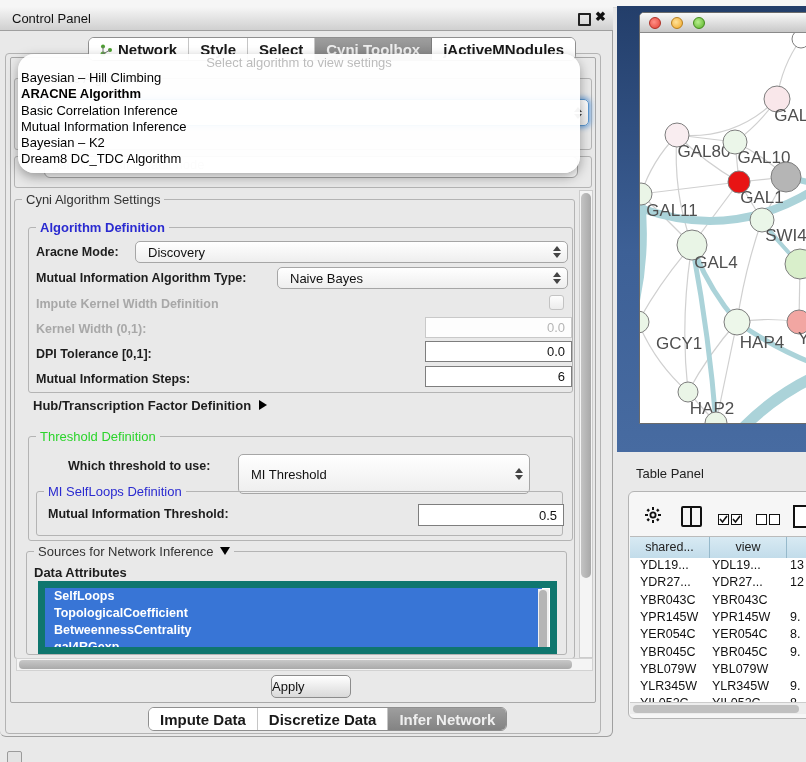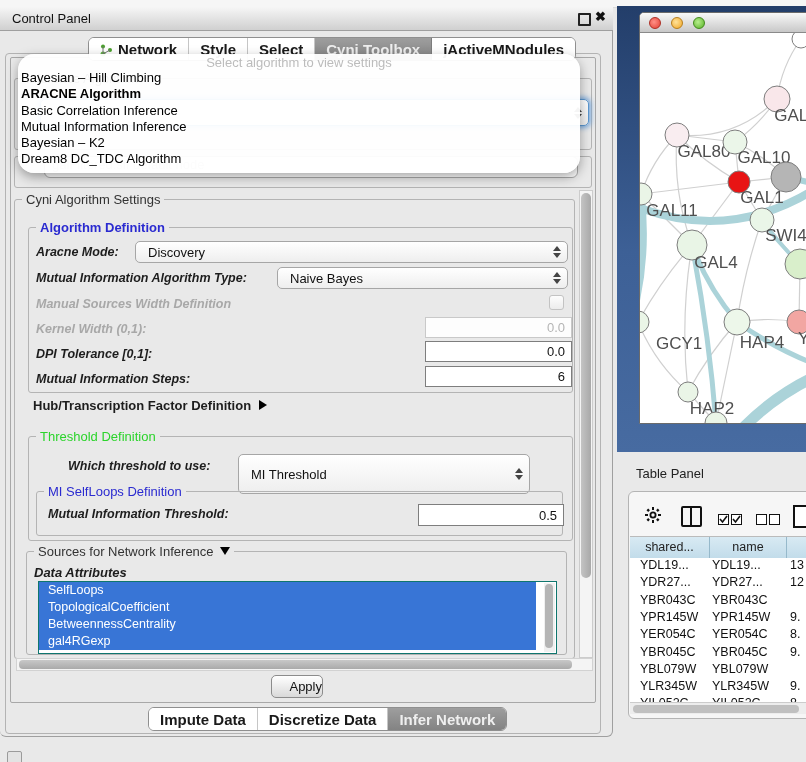--- a/index.html
+++ b/index.html
@@ -18,44 +18,44 @@
   .tab{display:flex;align-items:center;padding:0 11px;font-size:15px;font-weight:bold;color:#1a1a1a;border-right:1px solid #c6c6c6;background:#fff;white-space:nowrap;}
   .tab:last-child{border-right:none;}
   .tab.sel{background:linear-gradient(#9e9e9e,#838383);color:#efefef;border-right-color:#7d7d7d;}
   .tab .nicon{margin-right:5px;width:13px;height:13px;}
   #ttabs{left:88px;top:37px;}
   #btabs{left:148px;top:707px;}
   .grp{position:absolute;border:1px solid #b4b4b4;border-radius:3px;box-sizing:border-box;}
   .grp>span{position:absolute;top:-8px;left:7px;background:#e9e9e9;padding:0 4px;font-size:13px;white-space:nowrap;color:#333;}
   .t-blue>span{color:#2a2ad0;}
   .t-green>span{color:#2bd42b;}
-  .lbl{position:absolute;font-size:12.5px;font-weight:bold;color:#1d1d1d;white-space:nowrap;font-style:italic;}
+  .lbl{position:absolute;font-size:12.5px;font-weight:bold;color:#1d1d1d;white-space:nowrap;}
   .lbl.dis{color:#a8a8a8;}
   .combo{position:absolute;background:linear-gradient(#ffffff,#eeeeee);border:1px solid #a6a6a6;border-radius:5px;font-size:13px;color:#111;box-sizing:border-box;}
   .combo .val{position:absolute;left:12px;top:0;bottom:0;display:flex;align-items:center;}
   .combo .arr{position:absolute;right:6px;top:50%;margin-top:-6px;width:8px;height:12px;}
   .combo.focus{border-color:#5b96cf;box-shadow:0 0 5px 2px rgba(105,160,220,.85);}
   .inp{position:absolute;background:#fff;border:1px solid #7e7e7e;font-size:13px;color:#111;box-sizing:border-box;display:flex;align-items:center;justify-content:flex-end;padding:0 6px;}
   .inp.dis{border-color:#c9c9c9;color:#b5b5b5;background:#fdfdfd;}
   .inp.rnd{border-radius:6px;border-color:#aaa;}
   #ghosttext{left:52px;top:158px;font-size:13px;color:#b8b8b8;height:13px;line-height:13px;}
   .cb{position:absolute;width:15px;height:15px;border:1px solid #c3c3c3;border-radius:3px;background:linear-gradient(#fdfdfd,#ececec);box-sizing:border-box;}
   #popup{left:18px;top:54px;width:562px;height:119px;background:rgba(255,255,255,0.95);border-radius:16px;box-shadow:0 4px 12px rgba(0,0,0,0.35);z-index:50;padding-top:2px;box-sizing:border-box;}
   #popup .ph{text-align:center;font-size:13px;color:#bcbcbc;height:14px;line-height:14px;}
   #popup .it{font-size:13px;color:#000;height:16.3px;line-height:16.3px;padding-left:3px;white-space:nowrap;}
   #popup .it.sel{font-weight:bold;}
   .sbv{position:absolute;background:#f4f4f4;border:1px solid #cccccc;box-sizing:border-box;}
   .sbthumb{position:absolute;background:linear-gradient(90deg,#c4c4c4,#a8a8a8);border-radius:5px;}
   .sbh{position:absolute;background:#f4f4f4;border:1px solid #d2d2d2;box-sizing:border-box;}
   .sbhthumb{position:absolute;background:linear-gradient(#c8c8c8,#aaaaaa);border-radius:4px;}
-  #datalist{left:38px;top:581px;width:519px;height:73px;border:1px solid #0f766e;background:#fff;overflow:hidden;box-sizing:border-box;}
+  #datalist{left:38px;top:581px;width:519px;height:73px;border:7px solid #0f766e;background:#fff;overflow:hidden;box-sizing:border-box;font-weight:bold;}
   #datalist .row{height:17px;line-height:17px;font-size:12.5px;color:#fff;background:#3875d6;width:497px;padding-left:9px;box-sizing:border-box;white-space:nowrap;}
   #listsb{position:absolute;right:1px;top:1px;width:11px;height:69px;background:#f0f0f0;}
   #listsb .th{position:absolute;left:1px;top:1px;width:8px;height:64px;background:#b5b5b5;border-radius:4px;}
-  #applybtn{left:271px;top:675px;width:52px;height:23px;border:1px solid #8c8c8c;border-radius:5px;background:linear-gradient(#ffffff,#d9d9d9);font-size:13px;color:#111;text-align:right;line-height:21px;box-sizing:border-box;}
+  #applybtn{left:271px;top:675px;width:80px;height:23px;border:1px solid #8c8c8c;border-radius:5px;background:linear-gradient(#ffffff,#d9d9d9);font-size:13px;color:#111;text-align:left;line-height:21px;box-sizing:border-box;}
   #hubrow{left:33px;top:398px;font-size:13px;font-weight:bold;color:#1d1d1d;}
   #hubrow .tri{display:inline-block;margin-left:8px;width:0;height:0;border-left:8px solid #000;border-top:5px solid transparent;border-bottom:5px solid transparent;}
   .gtri{display:inline-block;margin-left:6px;width:0;height:0;border-top:8px solid #000;border-left:5px solid transparent;border-right:5px solid transparent;vertical-align:1px;}
   #minibox{left:7px;top:751px;width:13px;height:13px;border:1px solid #9b9b9b;background:#e3e3e3;border-radius:2px;}
   #desktop{left:617px;top:6px;width:189px;height:446px;background:linear-gradient(#233e6a,#3d6096 55%,#476ba1);}
   #macwin{left:639px;top:12px;width:180px;height:412px;border:1px solid #6b6b6b;border-radius:5px 0 0 0;box-sizing:border-box;background:#fff;overflow:hidden;}
   #mactitle{position:absolute;left:0;top:0;width:100%;height:20px;background:linear-gradient(#f8f8f8,#c8c8c8);border-bottom:1px solid #8a8a8a;box-sizing:border-box;}
   .light{position:absolute;top:4px;width:12px;height:12px;border-radius:50%;box-sizing:border-box;}
   #lred{left:9px;background:radial-gradient(circle at 4px 4px,#ff9086,#e33e32);border:1px solid #ad2e24;}
   #lyellow{left:31px;background:radial-gradient(circle at 4px 4px,#ffe29a,#f0a626);border:1px solid #b77e1e;}
@@ -153,21 +153,21 @@
         </svg></span>
   </div>
   <div class="lbl" style="left:36px;top:271px;">Mutual Information Algorithm Type:</div>
   <div class="combo" style="left:277px;top:267px;width:291px;height:22px;">
     <span class="val">Naive Bayes</span>
     <span class="arr"><svg width="8" height="12">
           <polygon points="4,0 8,5 0,5" fill="#444"></polygon>
           <polygon points="0,7 8,7 4,12" fill="#444"></polygon>
         </svg></span>
   </div>
-  <div class="lbl dis" style="left:36px;top:297px;">Manual Sources Width Definition</div>
+  <div class="lbl dis" style="left:36px;top:297px;">Impute Kernel Width Definition</div>
   <div class="cb" style="left:549px;top:295px;"></div>
   <div class="lbl dis" style="left:36px;top:322px;">Kernel Width (0,1):</div>
   <div class="inp dis" style="left:425px;top:317px;width:147px;height:21px;">
     <span>0.0</span>
   </div>
   <div class="lbl" style="left:36px;top:347px;">DPI Tolerance [0,1]:</div>
   <div class="inp" style="left:425px;top:341px;width:147px;height:21px;">
     <span>0.0</span>
   </div>
   <div class="lbl" style="left:36px;top:372px;">Mutual Information Steps:</div>
@@ -336,21 +336,21 @@
     <svg width="26" height="11">
         <rect x="0.5" y="0.5" width="10" height="10" fill="#fff" stroke="#111"></rect>
         <rect x="13.5" y="0.5" width="10" height="10" fill="#fff" stroke="#111"></rect>
       </svg>
   </div>
   <div class="ticon" style="left:793px;top:505px;width:16px;height:19px;border:2px solid #111;background:#fff;"></div>
 
   <div class="abs" id="tblwrap">
     <div id="tblhead">
         <div class="hc" style="left: 0px; width: 80px;">shared...</div>
-        <div class="hc" style="left: 80px; width: 77px;">name</div>
+        <div class="hc" style="left: 80px; width: 77px;">view</div>
         <div class="hc" style="left: 157px; width: 103px;">A</div>
       </div>
     <div id="tblbody">
         <div class="tr" style="left: 10px; top: 20px;">YDL19...</div>
         <div class="tr" style="left: 82px; top: 20px;">YDL19...</div>
         <div class="tr" style="left: 160px; top: 20px;">13</div>
         <div class="tr" style="left: 10px; top: 37.3px;">YDR27...</div>
         <div class="tr" style="left: 82px; top: 37.3px;">YDR27...</div>
         <div class="tr" style="left: 160px; top: 37.3px;">12</div>
         <div class="tr" style="left: 10px; top: 54.6px;">YBR043C</div>

